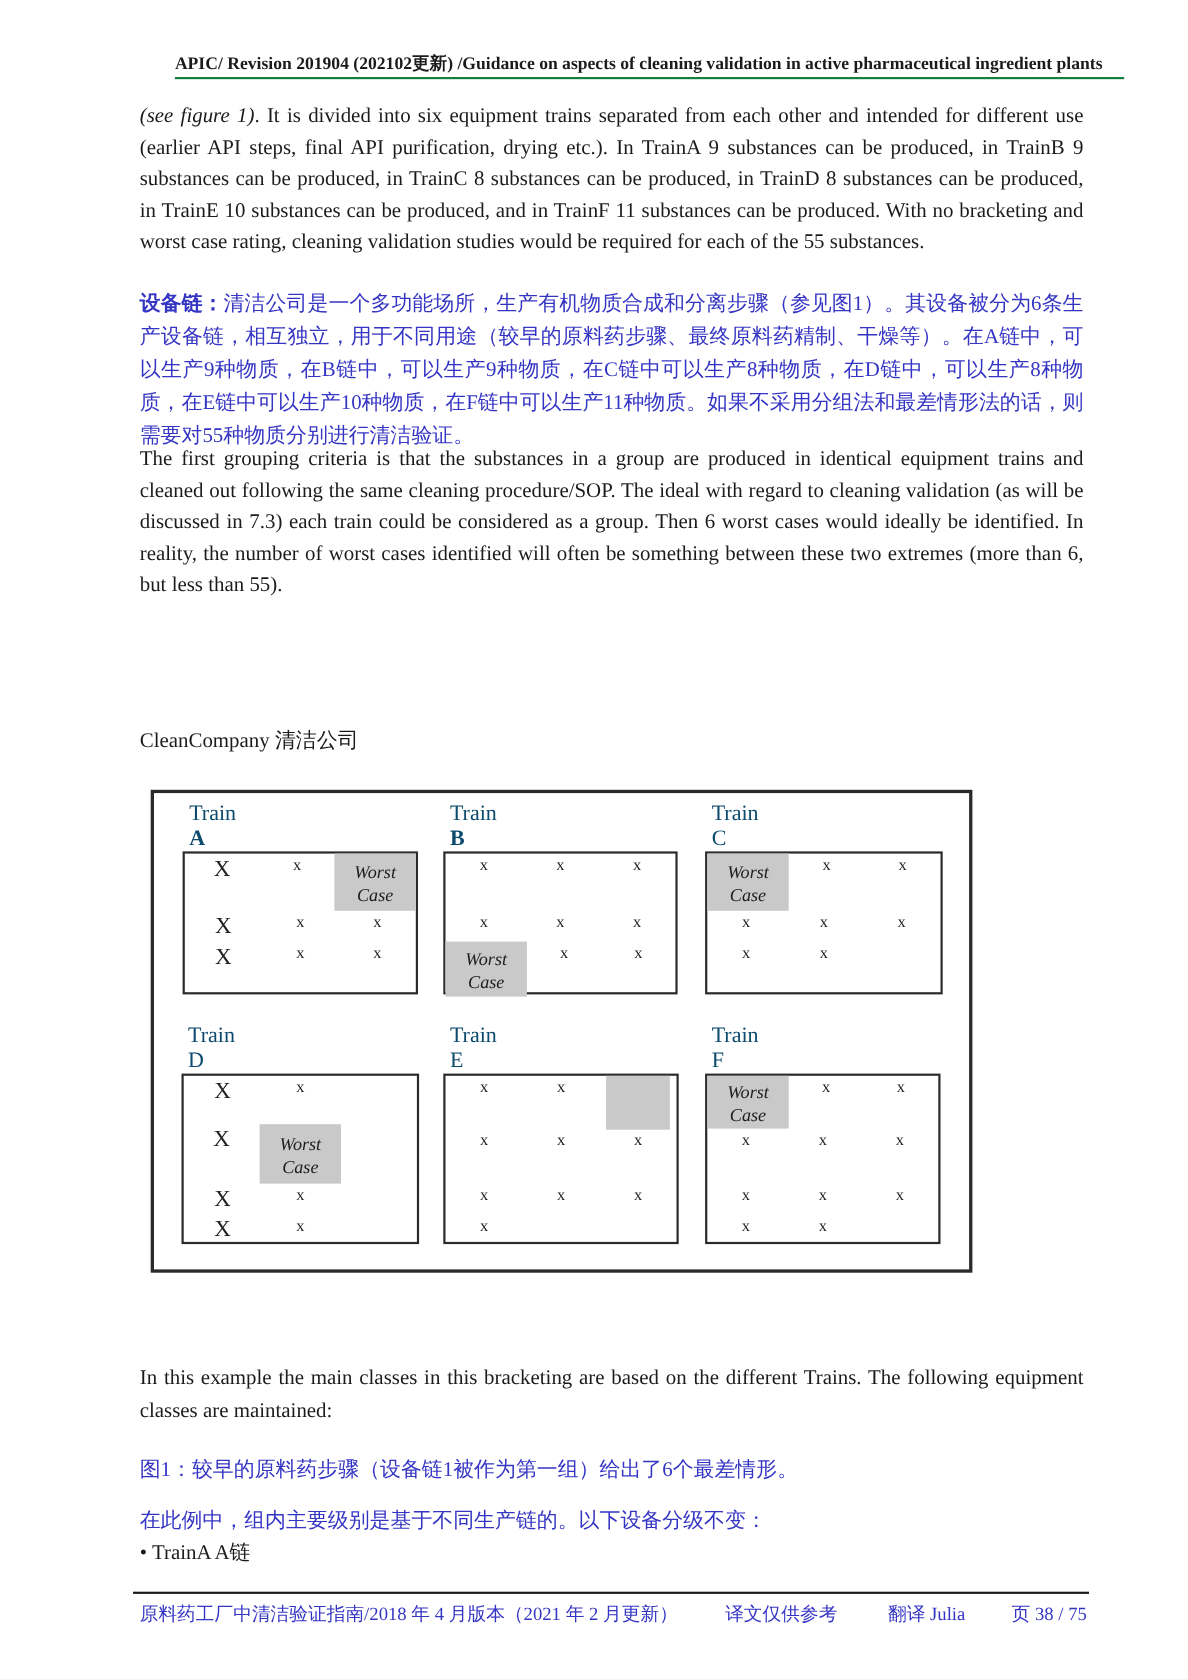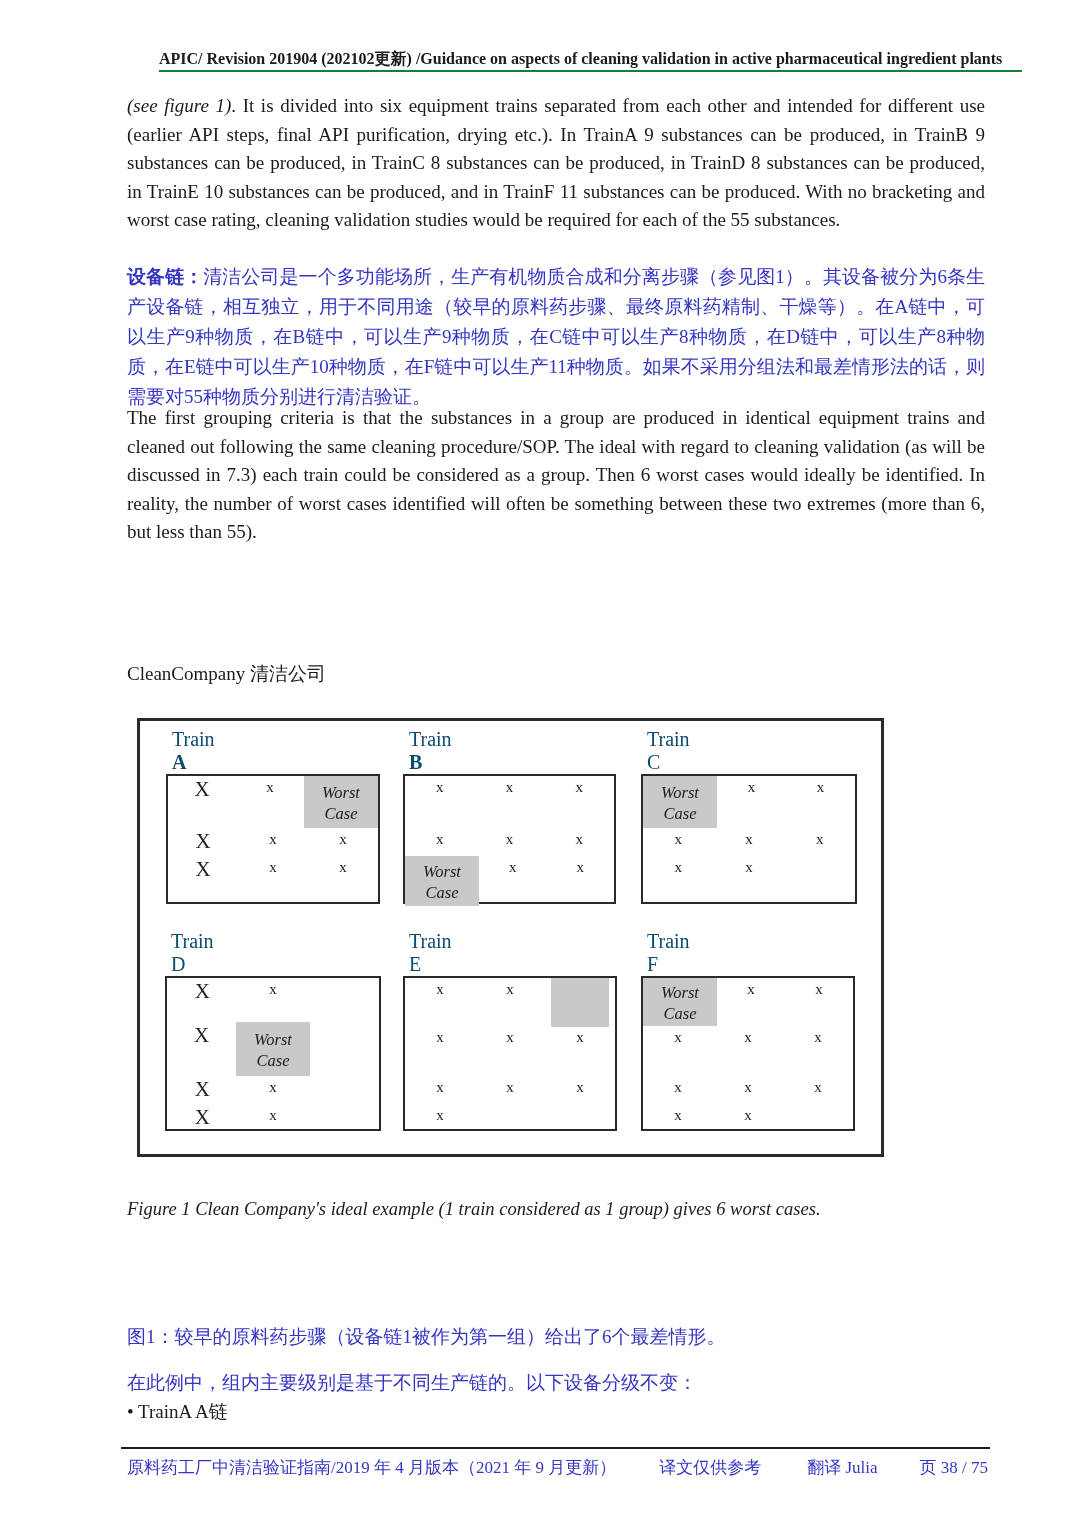--- a/index.html
+++ b/index.html
@@ -244,35 +244,35 @@
           <div class="cell smallx">x</div>
         </div>
         <div class="trow" style="height: 28px;">
           <div class="cell smallx">x</div>
           <div class="cell smallx">x</div>
           <div class="cell"></div>
         </div>
       </div>
     </div>
 
-  <div class="abs caption" style="top:1196px;">Figure 1 Clean Company's ideal example (1 train considered as 1 group) gives 6 worst cases.</div>
-
+
+  <div class="abs para en" style="top:1238px;line-height:30px;">In this example the main classes in this bracketing are based on the different Trains. The following equipment classes are maintained:</div>
 
   <div class="abs para cn" style="top:1306px;">图1：较早的原料药步骤（设备链1被作为第一组）给出了6个最差情形。</div>
 
   <div class="abs para cn" style="top:1352px;">在此例中，组内主要级别是基于不同生产链的。以下设备分级不变：</div>
 
   <div class="abs en" style="left:127px;top:1398px;">
     <span>•</span>
     <span>TrainA</span>
     <span class="bullet-cn">A链</span>
   </div>
 
   <div class="abs footer-rule"></div>
 
   <div class="abs footer">
-    <span>原料药工厂中清洁验证指南/2019 年 4 月版本（2021 年 9 月更新）</span>
+    <span>原料药工厂中清洁验证指南/2018 年 4 月版本（2021 年 2 月更新）</span>
     <span class="seg2">译文仅供参考</span>
     <span class="seg3">翻译  Julia</span>
     <span class="seg4">页  38 / 75</span>
   </div>
 
 </div>
 
 </body></html>

